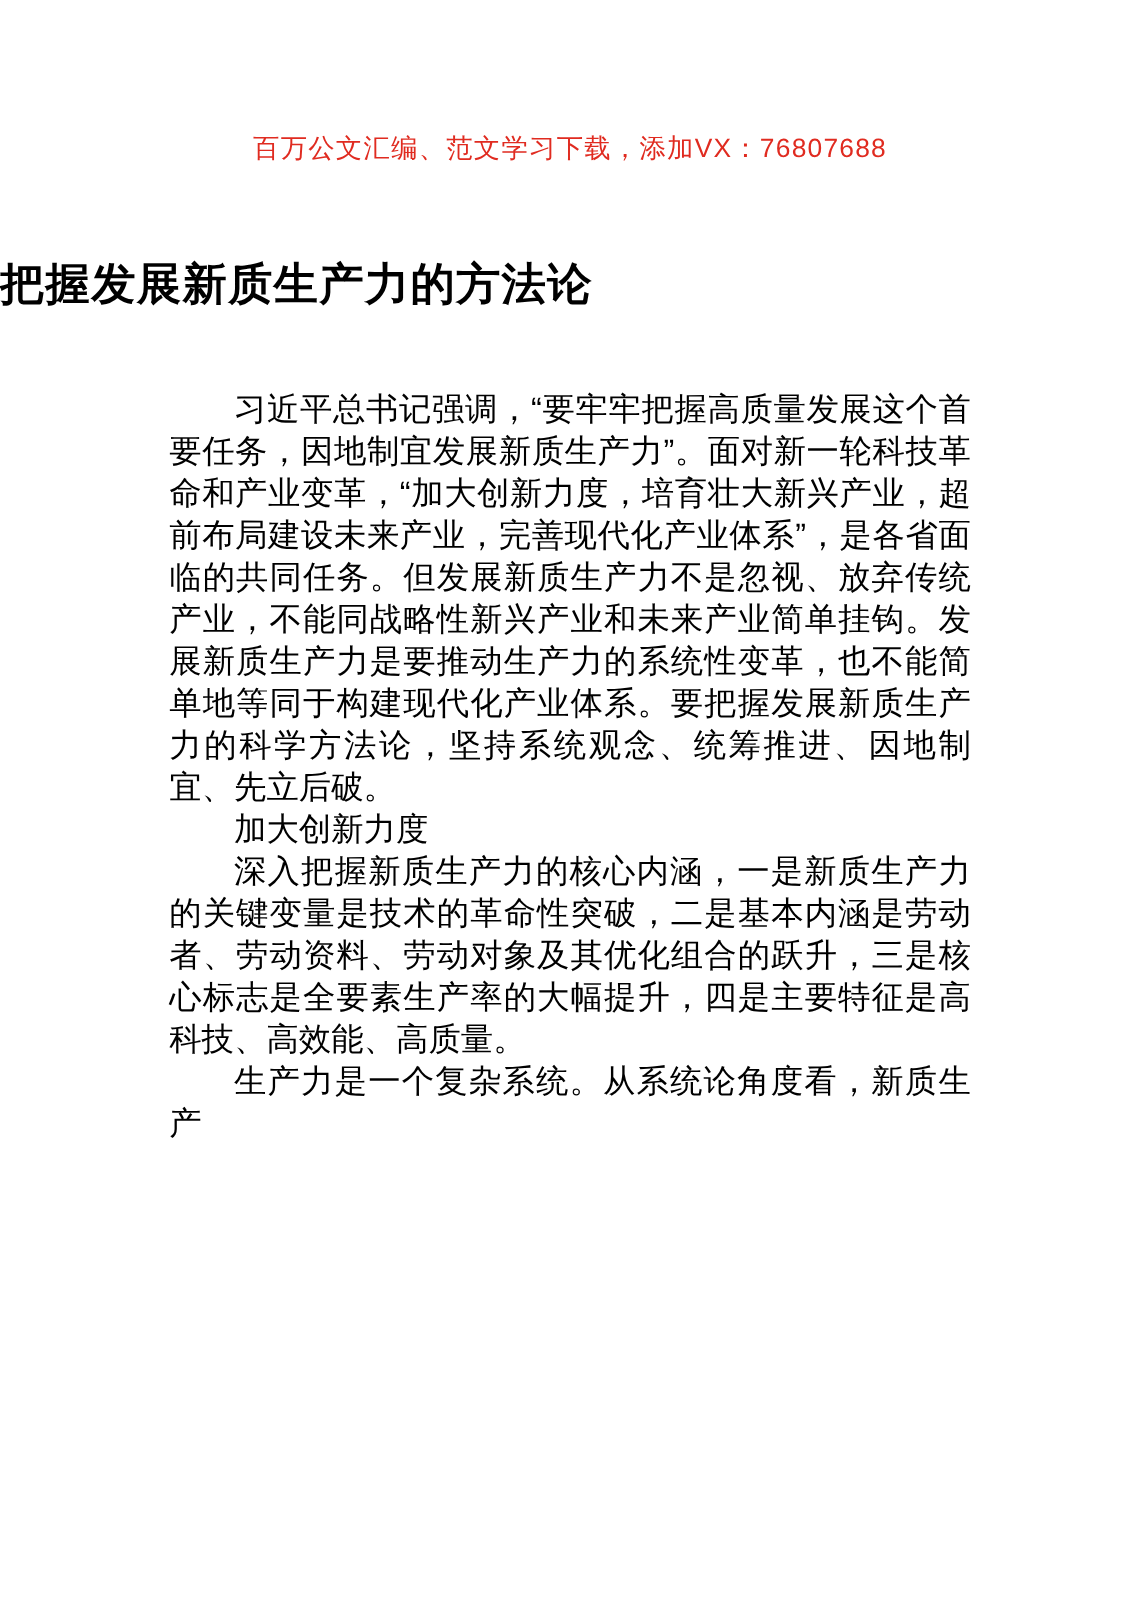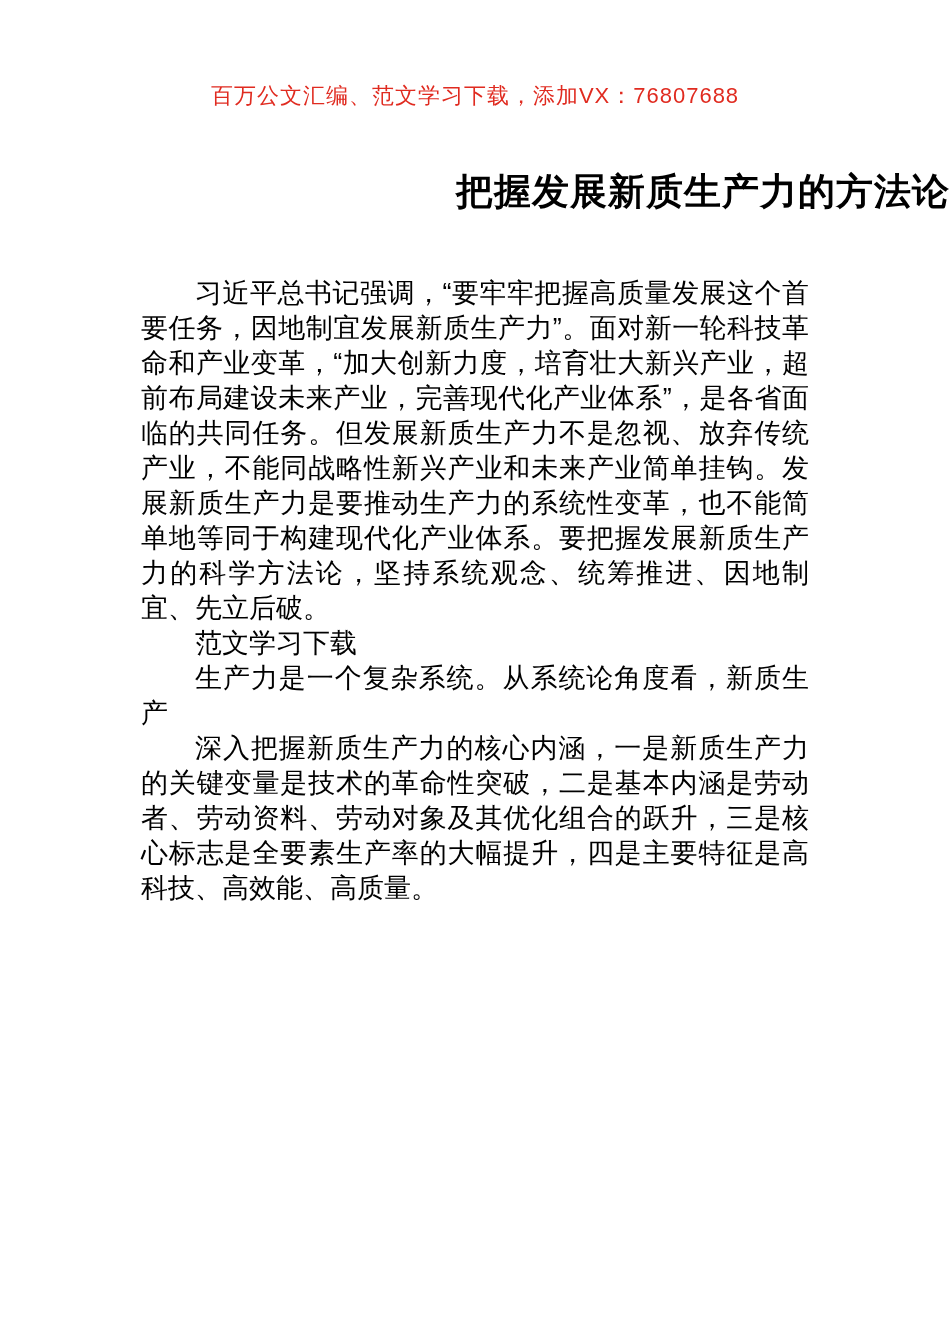--- a/index.html
+++ b/index.html
@@ -1,41 +1,42 @@
 <!DOCTYPE html>
 <html><head>
 <meta charset="utf-8">
 <style>
-  * { box-sizing: border-box; }
+  * { box-sizing: border-box; margin-top: 28px; }
   html, body { margin: 0; padding: 0; background: #ffffff; }
   .page {
     position: relative;
     width: 950px;
     height: 1344px;
     margin: 0 auto;
     background: #ffffff;
     overflow: hidden;
     font-family: "Liberation Sans", sans-serif;
   }
   .header-note {
     padding-top: 84px;
     text-align: center;
     font-size: 22px;
     line-height: 24px;
     letter-spacing: 1px;
     font-weight: 400;
   }
   .doc-title {
-    margin: 62px 0 0 0;
-    text-align: right;
+    margin: 82px 0 0 0;
+    text-align: left;
     font-size: 37px;
     line-height: 44px;
     font-weight: 600;
     color: #000000;
     letter-spacing: 1px;
+    font-family: Liberation Mono, monospace;
   }
   .doc-body {
     width: 668px;
     margin: 62px auto 0 auto;
     font-size: 27px;
     line-height: 35px;
     color: #000000;
     text-align: justify;
     text-justify: inter-ideograph;
   }
@@ -50,18 +51,18 @@
 <body>
 
 <div class="page">
 
   <div class="header-note" style="color: rgb(224, 43, 32);">百万公文汇编、范文学习下载，添加VX：76807688</div>
 
   <h1 class="doc-title">把握发展新质生产力的方法论</h1>
 
   <div class="doc-body" style="color: rgb(0, 0, 0);">
     <p>习近平总书记强调，“要牢牢把握高质量发展这个首要任务，因地制宜发展新质生产力”。面对新一轮科技革命和产业变革，“加大创新力度，培育壮大新兴产业，超前布局建设未来产业，完善现代化产业体系”，是各省面临的共同任务。但发展新质生产力不是忽视、放弃传统产业，不能同战略性新兴产业和未来产业简单挂钩。发展新质生产力是要推动生产力的系统性变革，也不能简单地等同于构建现代化产业体系。要把握发展新质生产力的科学方法论，坚持系统观念、统筹推进、因地制宜、先立后破。</p>
-    <p>范文学习下载</p>
+    <p>加大创新力度</p>
+    <p>深入把握新质生产力的核心内涵，一是新质生产力的关键变量是技术的革命性突破，二是基本内涵是劳动者、劳动资料、劳动对象及其优化组合的跃升，三是核心标志是全要素生产率的大幅提升，四是主要特征是高科技、高效能、高质量。</p>
     <p>生产力是一个复杂系统。从系统论角度看，新质生产</p>
-    <p>深入把握新质生产力的核心内涵，一是新质生产力的关键变量是技术的革命性突破，二是基本内涵是劳动者、劳动资料、劳动对象及其优化组合的跃升，三是核心标志是全要素生产率的大幅提升，四是主要特征是高科技、高效能、高质量。</p>
   </div>
 
 </div>
 
 </body></html>

